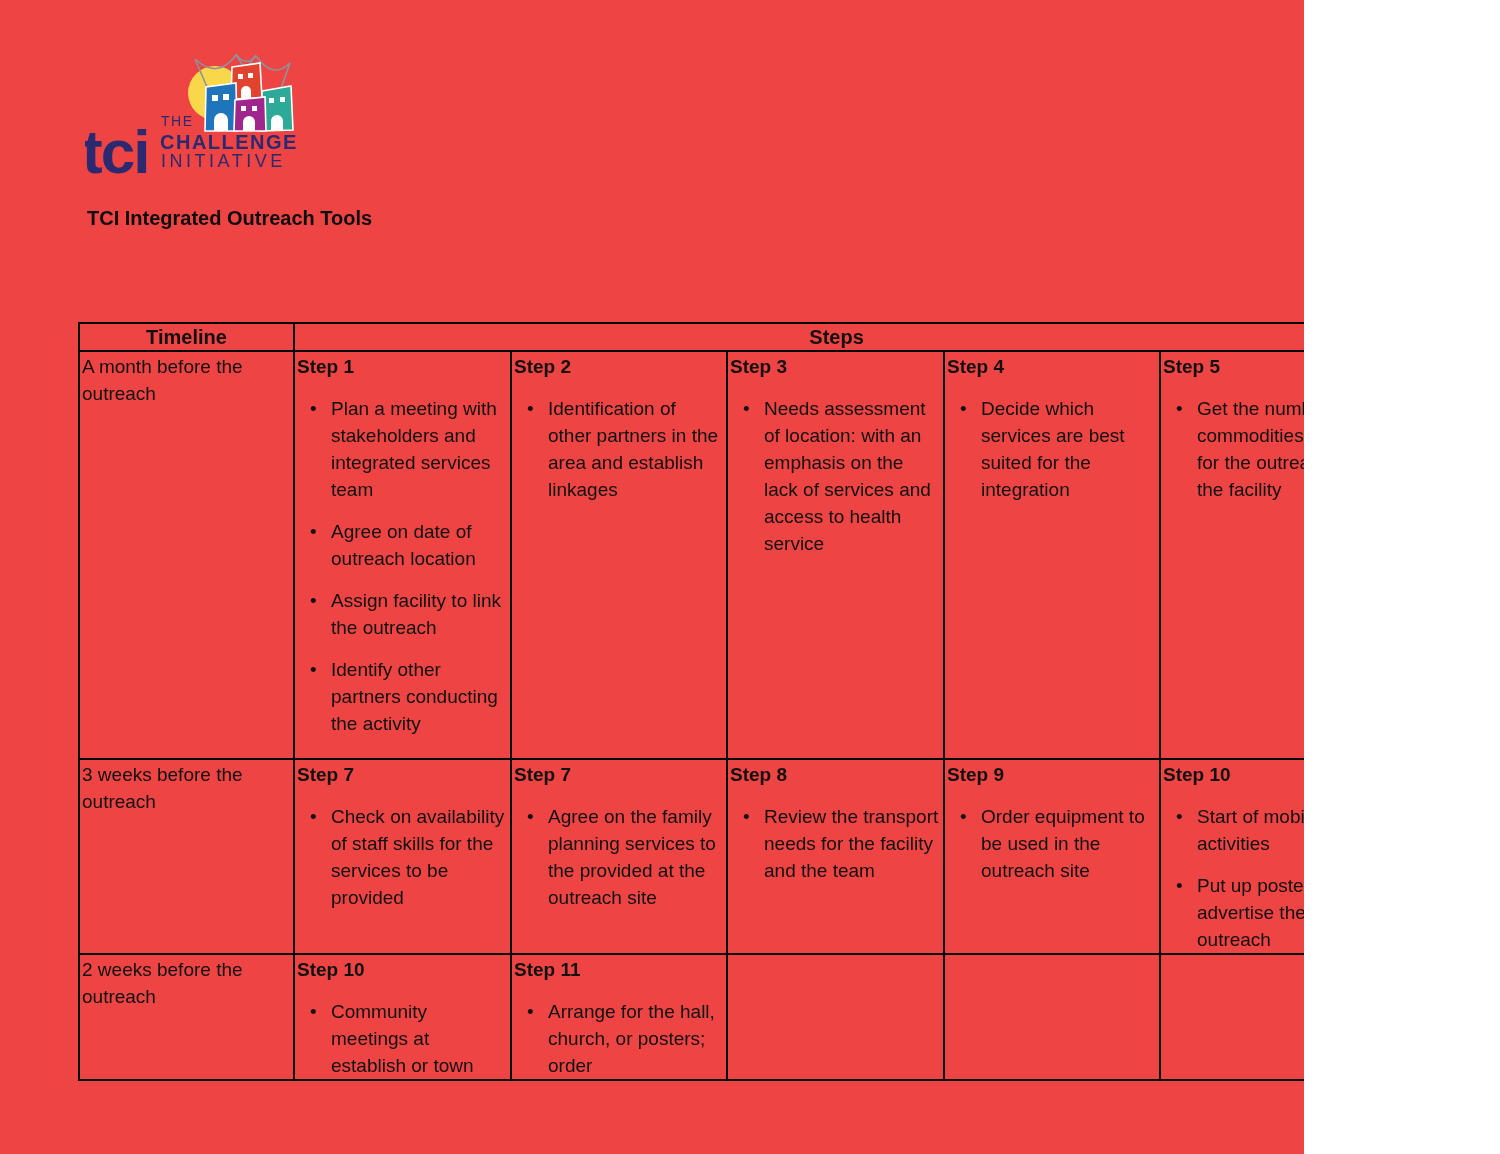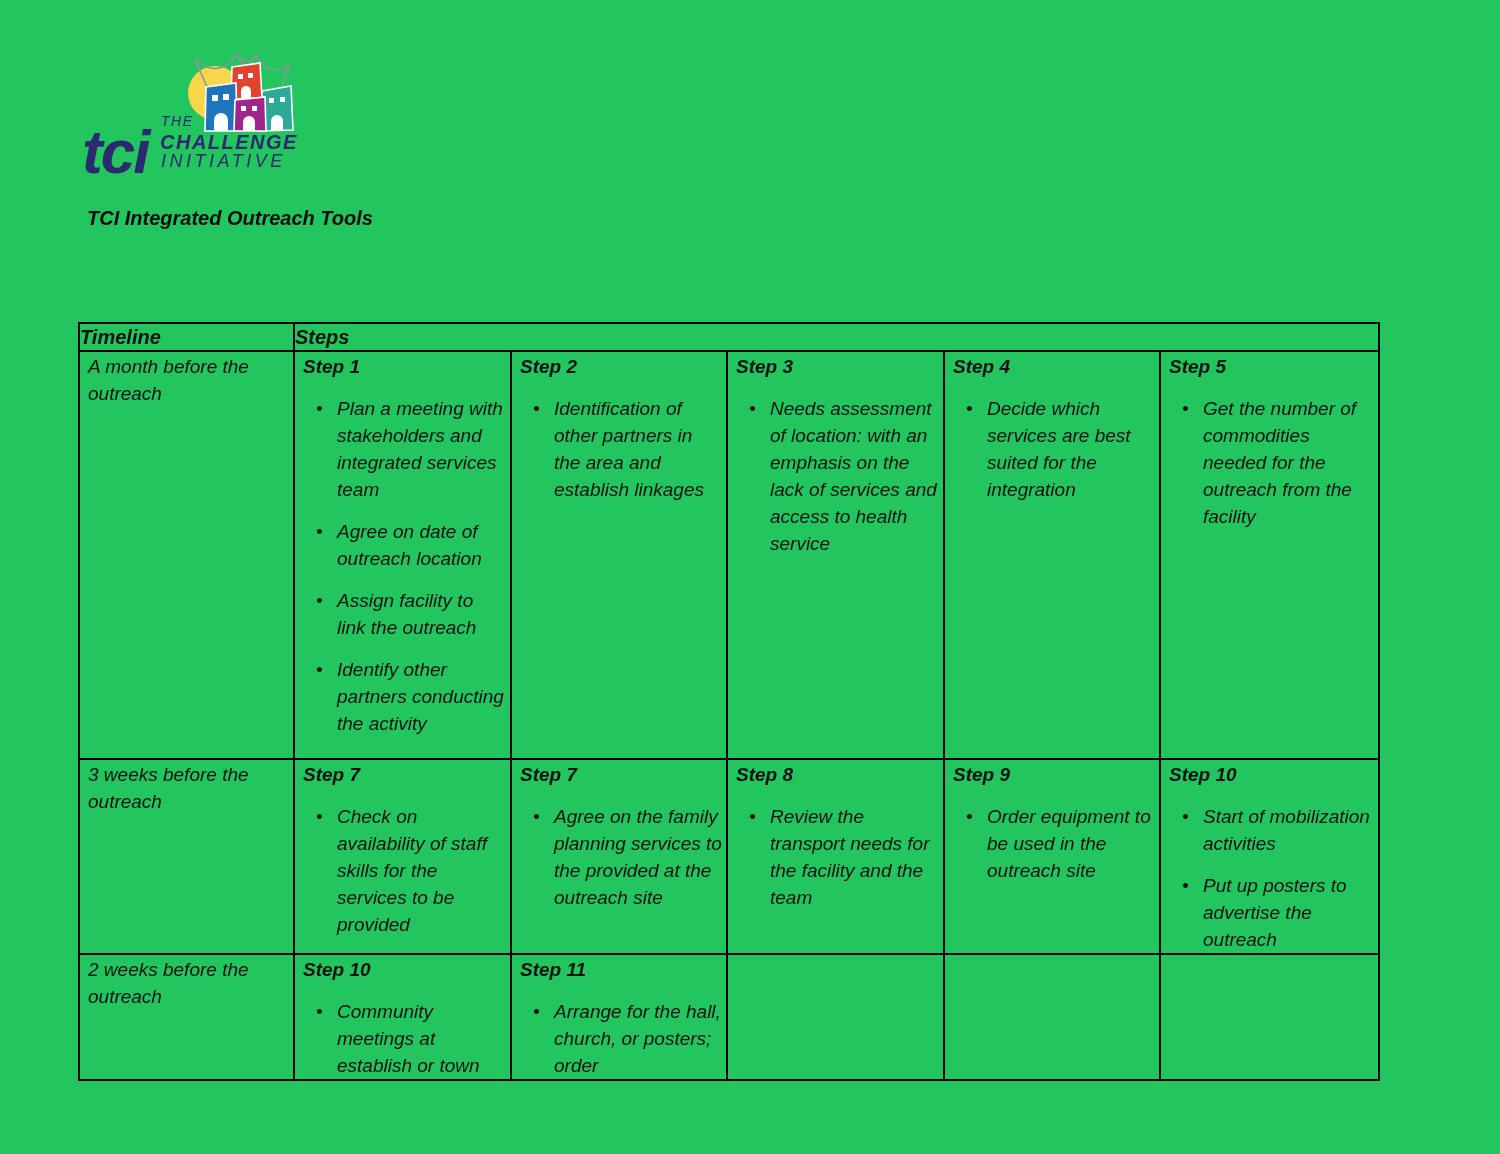--- a/index.html
+++ b/index.html
@@ -1,24 +1,23 @@
 <!DOCTYPE html>
 <html><head>
 <meta charset="utf-8">
 <style>
   * { margin: 0; padding: 0; box-sizing: border-box; }
   html, body { background: #ffffff; }
   body { font-family: "Liberation Sans", sans-serif; }
   .page {
     position: relative;
-    width: 1500px;
+    width: 1304px;
     height: 1154px;
-    background: #22c55e;
+    background: #ef4444;
     overflow: hidden;
-    font-style: italic;
   }
   .logo {
     position: absolute;
     left: 85px;
     top: 53px;
     width: 235px;
     height: 125px;
   }
   .doc-title {
     position: absolute;
@@ -47,31 +46,31 @@
   .outreach-table th,
   .outreach-table td {
     border: 2px solid #000000;
     vertical-align: top;
     color: #111111;
   }
   .outreach-table thead th {
     height: 28px;
     font-size: 20px;
     font-weight: bold;
-    text-align: left;
+    text-align: center;
     vertical-align: middle;
     padding: 0;
   }
   .outreach-table tbody tr:nth-child(1) { height: 408px; }
   .outreach-table tbody tr:nth-child(2) { height: 190px; }
   .outreach-table tbody tr:nth-child(3) { height: 110px; }
   .outreach-table td {
     font-size: 19px;
     line-height: 27px;
-    padding: 1px 4px 0 8px;
+    padding: 1px 4px 0 2px;
     overflow: hidden;
   }
   .timeline-cell { padding-left: 10px; }
   .step-title { font-weight: bold; }
   .bullet {
     position: relative;
     padding-left: 34px;
     margin-top: 15px;
   }
   .bullet::before {

